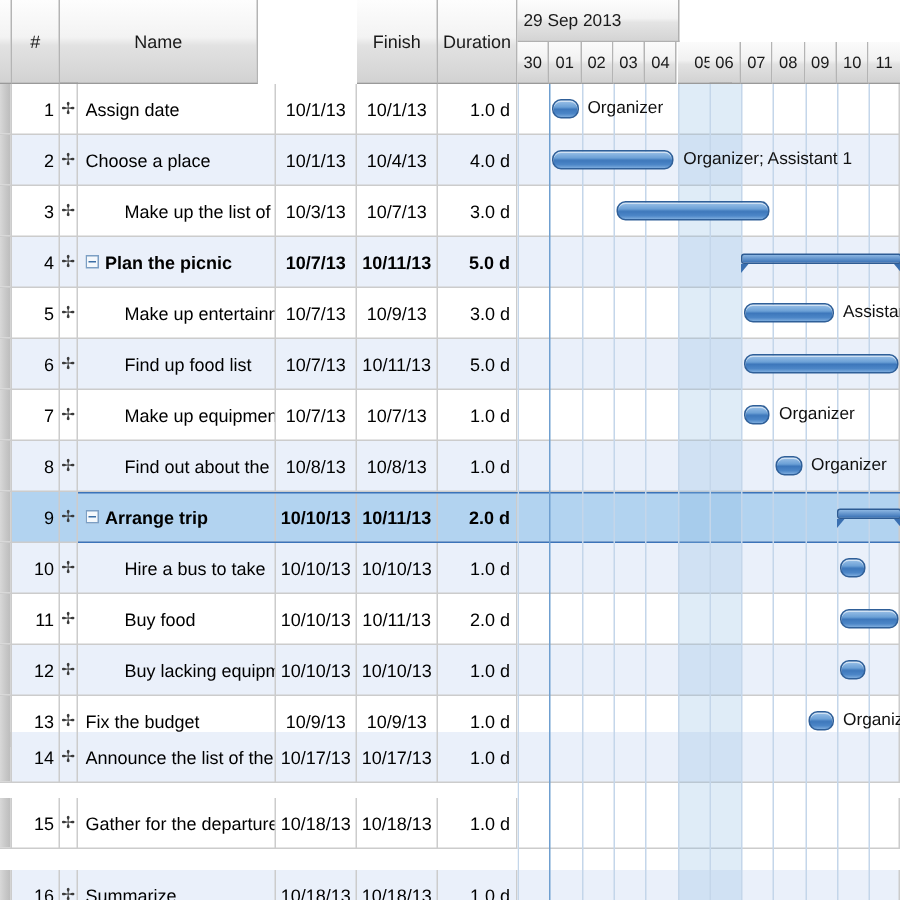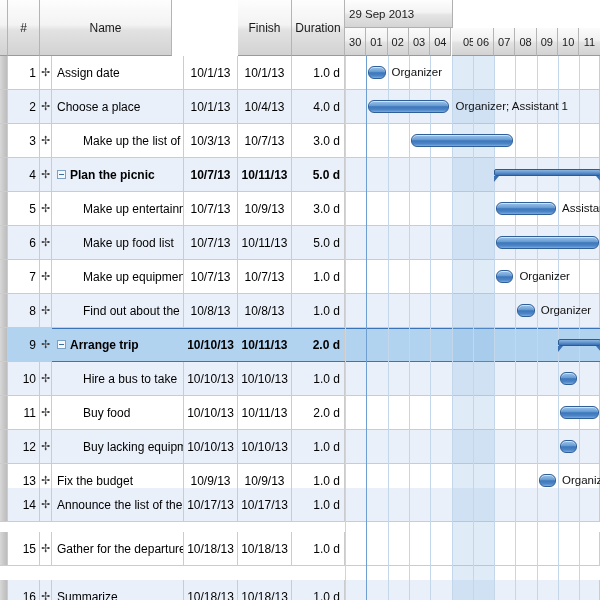--- a/index.html
+++ b/index.html
@@ -238,21 +238,21 @@
         <div class="cell c-chart"></div>
       </div>
       <div class="row alt" style="top: 170px;">
         <div class="cell c-gutter"></div>
         <div class="cell c-num">6</div>
         <div class="cell c-icon">
           <span class="glyph">✢</span>
         </div>
         <div class="cell c-name">
           <div style="display: flex; align-items: center; white-space: nowrap; overflow: hidden; padding-left: 26px;">
-            <span>Make up food list</span>
+            <span>Find up food list</span>
           </div>
         </div>
         <div class="cell c-start">10/7/13</div>
         <div class="cell c-finish">10/11/13</div>
         <div class="cell c-dur">5.0 d</div>
         <div class="cell c-chart"></div>
       </div>
       <div class="row white" style="top: 204px;">
         <div class="cell c-gutter"></div>
         <div class="cell c-num">7</div>

